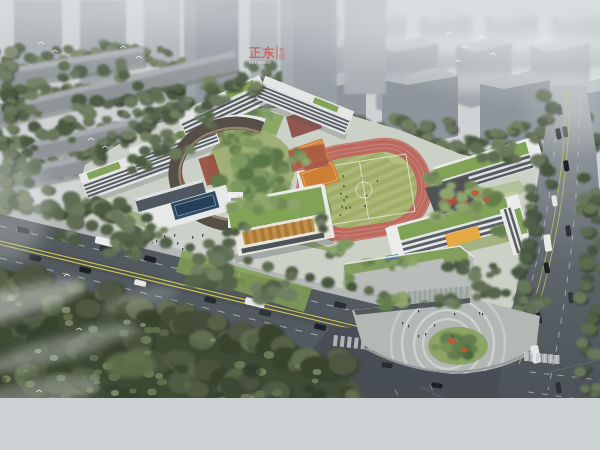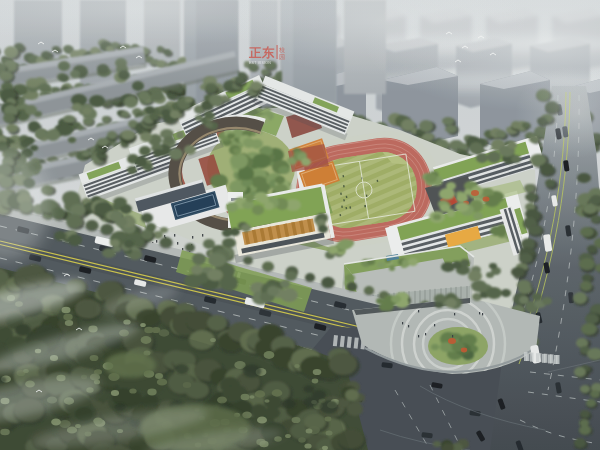--- a/index.html
+++ b/index.html
@@ -1,15 +1,15 @@
 <!DOCTYPE html>
 <html><head><meta charset="utf-8">
 <style>
 html,body{margin:0;padding:0;background:#ccd1d3;}
-#scene{width:600px;height:450px;position:relative;overflow:hidden;font-family:"Liberation Sans",sans-serif;}
+#scene{width:600px;height:398px;position:relative;overflow:hidden;font-family:"Liberation Sans",sans-serif;}
 </style></head><body>
 
 <div id="scene">
 <svg width="600" height="450" viewBox="0 0 600 450">
 <defs>
 <filter id="b1" x="-40%" y="-40%" width="180%" height="180%">
           <feGaussianBlur stdDeviation="1"></feGaussianBlur>
         </filter>
 <filter id="b2" x="-40%" y="-40%" width="180%" height="180%">
           <feGaussianBlur stdDeviation="2.2"></feGaussianBlur>

